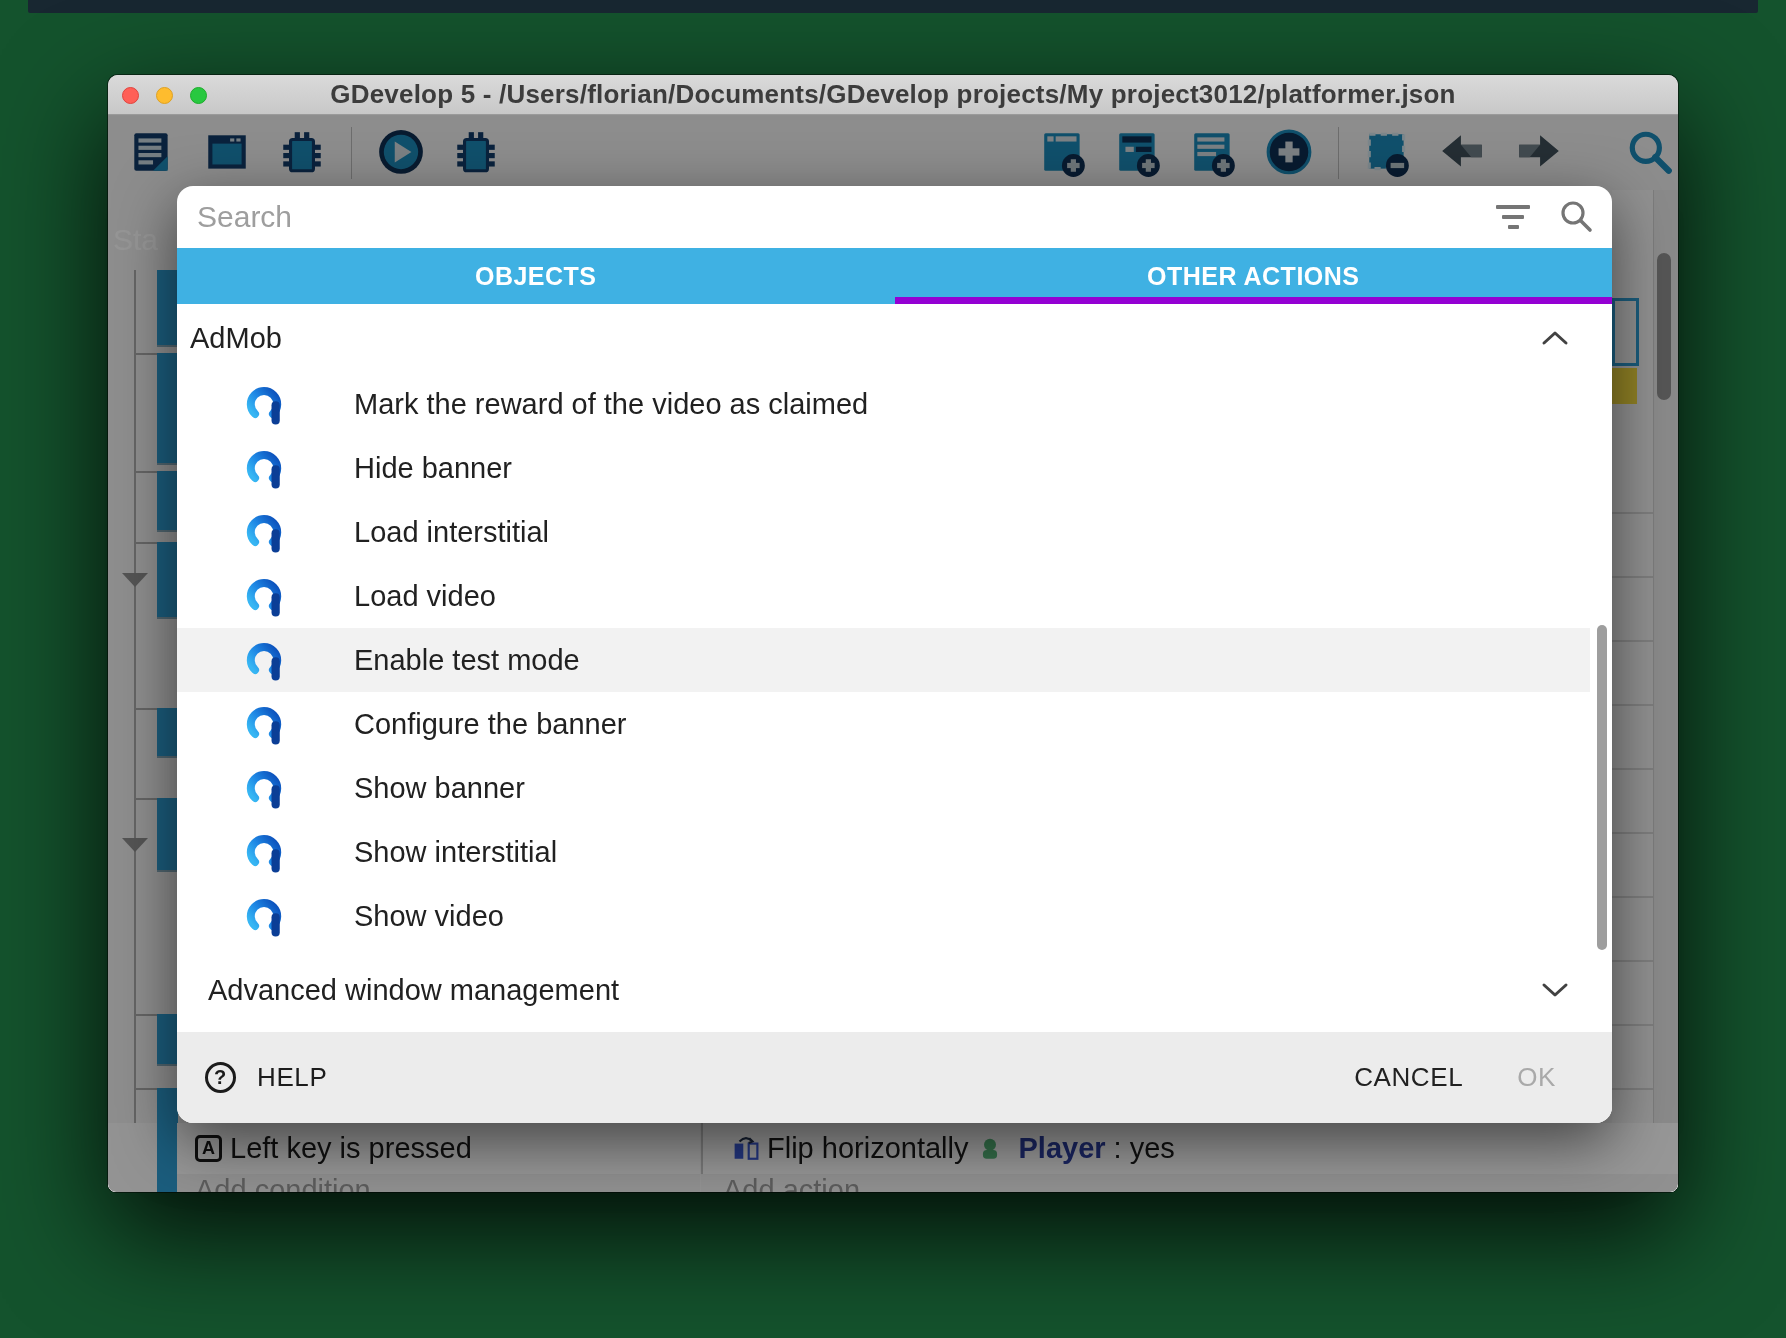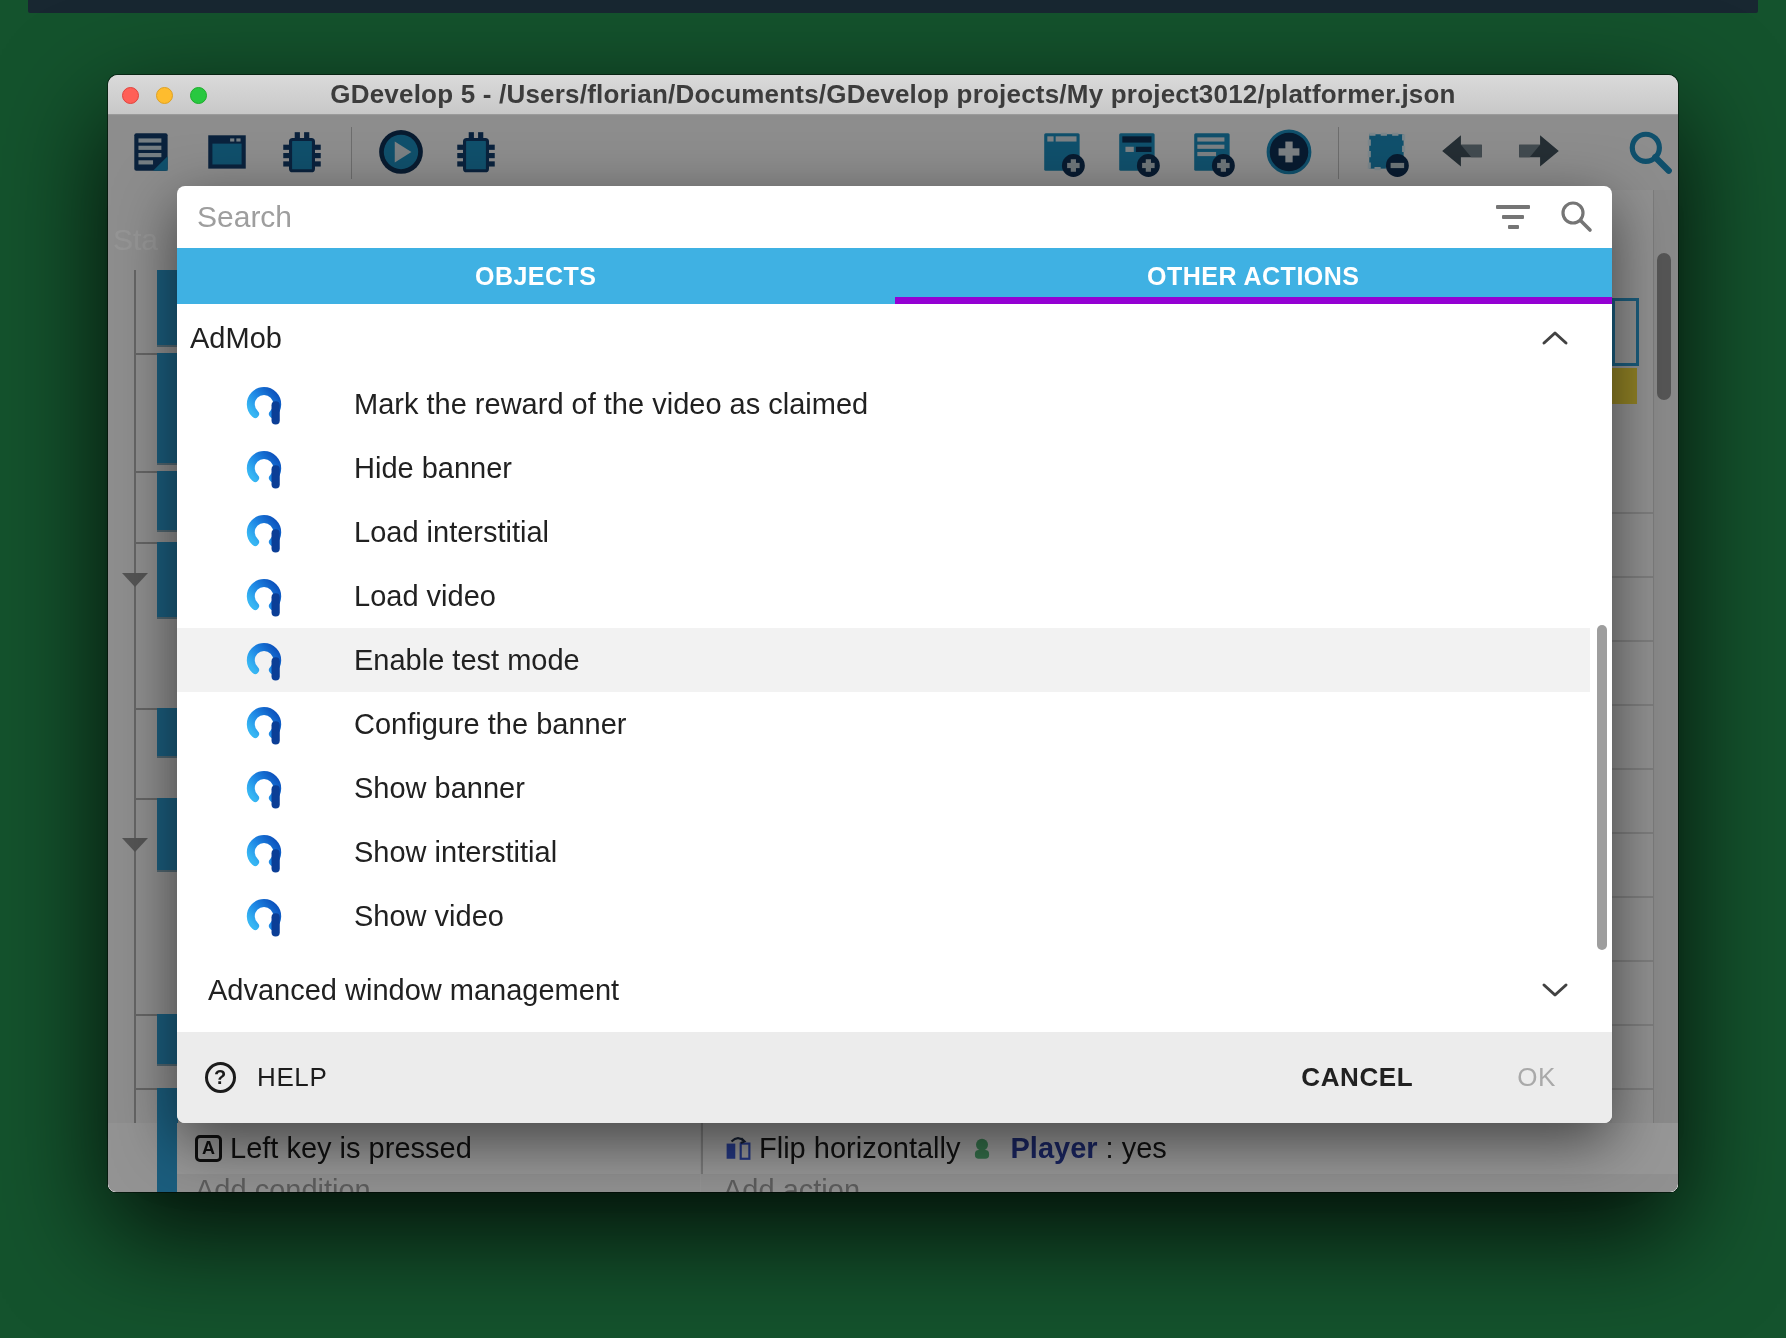--- a/index.html
+++ b/index.html
@@ -44,33 +44,33 @@
   .mac-thumb{position:absolute;left:45px;top:63px;width:14px;height:147px;background:#8f8f8f;border-radius:7px;}
   .sel-box{position:absolute;left:0;top:108px;width:27px;height:68px;border:3px solid #2e9bd0;}
   .yellow-box{position:absolute;left:0;top:178px;width:25px;height:36px;background:#f2d93e;}
   .row-line{position:absolute;left:0;width:41px;height:2px;background:#d2d2d2;}
 
   
   .sheet-bottom{position:absolute;left:0;top:1048px;width:1570px;height:69px;background:#f5f5f5;overflow:hidden;}
   .sb-teal{position:absolute;left:49px;top:0;width:20px;height:69px;background:#2e9bd0;}
   .sb-cell{position:absolute;top:0;height:51px;background:#fcfcfc;display:flex;align-items:center;font-size:29px;color:#1b1b1b;}
   .sb-cond{left:69px;width:523px;padding-left:18px;}
-  .sb-act{left:593px;width:977px;padding-left:22px;border-left:2px solid #c9c9c9;}
+  .sb-act{left:593px;width:977px;padding-left:30px;border-left:2px solid #c9c9c9;}
   .sb-addrow{position:absolute;top:51px;height:18px;background:#f0f0f0;font-size:29px;color:#9a9a9a;overflow:hidden;}
   .sb-addcond{left:69px;width:523px;padding-left:18px;}
   .sb-addact{left:593px;width:977px;padding-left:22px;}
   .key-icon{display:inline-flex;align-items:center;justify-content:center;width:27px;height:27px;border:3px solid #1a1a1a;border-radius:5px;font-size:18px;font-weight:bold;color:#1a1a1a;margin-right:8px;flex:0 0 auto;}
   .obj-link{color:#2c3fa0;font-weight:bold;margin:0 8px 0 8px;}
   .mini-ico{margin-right:8px;flex:0 0 auto;}
 
   .backdrop{position:absolute;left:0;top:40px;width:100%;height:1077px;background:rgba(0,0,0,.40);z-index:50;border-radius:0 0 8px 8px;}
 
   
   .dialog{position:absolute;left:177px;top:186px;width:1435px;height:937px;background:#fff;
-    border-radius:8px;box-shadow:0 18px 60px rgba(0,0,0,.55);z-index:100;overflow:hidden;}
+    border-radius:16px;box-shadow:0 18px 60px rgba(0,0,0,.55);z-index:100;overflow:hidden;}
   .search-row{position:relative;height:62px;display:flex;align-items:center;padding:0 18px;}
   .search-input{flex:1;border:none;outline:none;font-size:30px;color:#212121;background:transparent;}
   .search-input::placeholder{color:#9e9e9e;}
   .filter-icon{width:38px;height:30px;margin-right:26px;display:flex;flex-direction:column;align-items:center;justify-content:center;gap:6px;cursor:pointer;}
   .filter-icon i{display:block;height:4px;background:#757575;border-radius:1px;}
   .f1{width:34px;} .f2{width:22px;} .f3{width:11px;}
   .tabs{display:flex;height:56px;background:#3fb1e3;}
   .tab{flex:1;display:flex;align-items:center;justify-content:center;color:#fff;font-size:25px;font-weight:700;letter-spacing:.5px;position:relative;cursor:pointer;}
   .tab.selected::after{content:"";position:absolute;left:0;bottom:0;width:100%;height:7px;background:#9400d3;}
 
@@ -80,21 +80,21 @@
   .item .admob{width:40px;height:44px;flex:0 0 auto;}
   .item span{margin-left:69px;}
   .item.selected{background:#f2f2f2;margin-right:22px;}
   .sec-footer{height:84px;display:flex;align-items:center;padding:0 42px 0 31px;font-size:29px;color:#212121;cursor:pointer;justify-content:space-between;}
   .list-thumb{position:absolute;right:5px;top:321px;width:10px;height:325px;background:#9e9e9e;border-radius:5px;cursor:pointer;}
 
   .dlg-footer{height:91px;background:#ececec;display:flex;align-items:center;padding:0 56px 0 28px;}
   .help-btn{display:flex;align-items:center;gap:21px;font-size:26px;font-weight:500;color:#1c1c1c;letter-spacing:.6px;cursor:pointer;}
   .help-circle{display:flex;align-items:center;justify-content:center;width:31px;height:31px;border:3px solid #1c1c1c;border-radius:50%;font-size:20px;font-weight:bold;}
   .dlg-footer .grow{flex:1;}
-  .cancel-btn{font-size:26px;font-weight:700;color:#212121;letter-spacing:.6px;margin-right:104px;cursor:pointer;}
+  .cancel-btn{font-size:26px;font-weight:400;color:#212121;letter-spacing:.6px;margin-right:54px;cursor:pointer;}
   .ok-btn{font-size:26px;font-weight:500;color:#a9a9a9;letter-spacing:.6px;}
 </style>
 </head>
 <body>
 
 <svg width="0" height="0" style="position:absolute">
   <defs>
     <linearGradient id="admobGrad" x1="0%" y1="85%" x2="100%" y2="15%">
       <stop offset="0%" stop-color="#37b6f3"></stop>
         <stop offset="45%" stop-color="#1e88e5"></stop>

